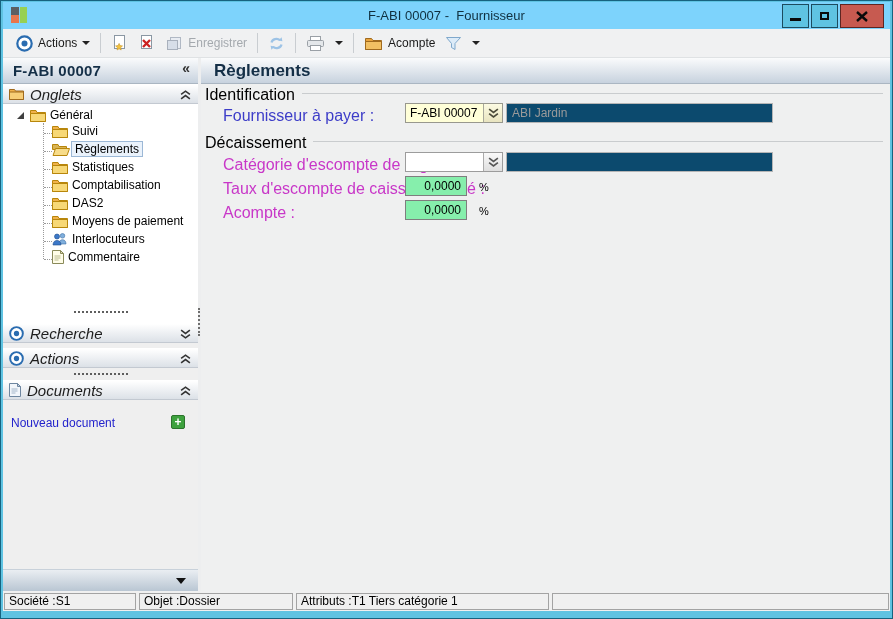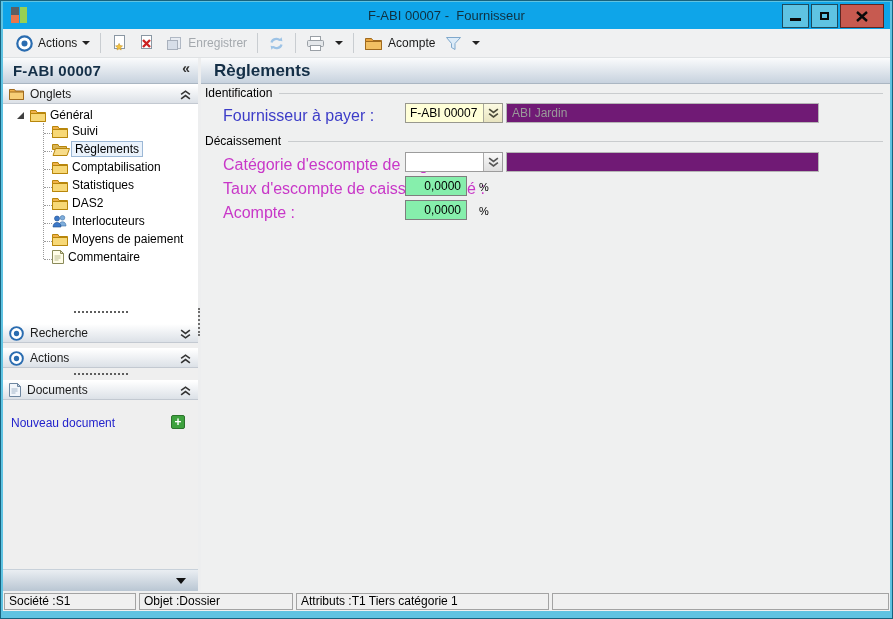--- a/index.html
+++ b/index.html
@@ -1,21 +1,21 @@
 <!DOCTYPE html>
 <html><head>
 <meta charset="utf-8">
 <style>
   html,body{margin:0;padding:0;background:#9aa5ad;font-family:"Liberation Sans",sans-serif;}
   *{box-sizing:border-box;}
   .window{position:relative;width:893px;height:619px;background:#5FC3E2;border:1px solid #17637F;overflow:hidden;}
   .inner{position:absolute;left:2px;right:2px;top:1px;}
 
   
-  .titlebar{position:relative;height:27px;background:#0ea5e9;}
+  .titlebar{position:relative;height:27px;background:#7dd3fc;}
   .logo{position:absolute;left:8px;top:5px;width:17px;height:16px;}
   .logo .sq-gray{position:absolute;left:0;top:0;width:8px;height:8px;background:#5C5F63;}
   .logo .sq-orange{position:absolute;left:0;top:8px;width:8px;height:8px;background:#E8764C;}
   .logo .sq-green{position:absolute;left:9px;top:0;width:7px;height:16px;background:#97D053;}
   .title-text{position:absolute;left:0;right:0;top:0;height:27px;line-height:27px;text-align:center;
     font-size:13px;color:#10303F;white-space:pre;}
   .win-btns{position:absolute;right:6px;top:2px;display:flex;}
   .win-btn{height:24px;display:flex;align-items:center;justify-content:center;cursor:default;}
   .btn-min,.btn-max{width:27px;background:#5FC3E2;border:1px solid #1C4B5E;margin-right:2px;}
   .btn-close{width:44px;background:#C75A50;border:1px solid #5E2521;}
@@ -38,21 +38,21 @@
 
   
   .pane-header{height:26px;background:linear-gradient(#FAFBFC,#C7D2DE);border-bottom:1px solid #AAB6C2;
      display:flex;align-items:center;position:relative;}
   .record-title{font-size:15px;font-weight:bold;color:#142F47;padding-left:10px;letter-spacing:0.2px;}
   .collapse-btn{position:absolute;right:8px;top:2px;font-size:14px;color:#333;font-weight:bold;}
   .page-title{font-size:17px;font-weight:bold;color:#142F47;padding-left:13px;}
 
   .section-bar{height:20px;background:linear-gradient(#FFFFFF,#DCE1E7);border-top:1px solid #FFFFFF;
      border-bottom:1px solid #C3C9D1;display:flex;align-items:center;padding:0 6px;position:relative;}
-  .section-bar .lbl{font-size:12px;color:#1d1d1d;margin-left:6px;}
+  .section-bar .lbl{font-size:15px;color:#1d1d1d;margin-left:6px;font-style:italic;}
   .chev{position:absolute;right:7px;top:5px;}
 
   
   .treearea{position:relative;height:197px;background:#FFFFFF;}
   .tree-row{height:18px;display:flex;align-items:center;font-size:12px;color:#000;position:relative;z-index:2;}
   .tree-root{padding-left:14px;}
   .tree-child{padding-left:49px;}
   .expander{width:0;height:0;border-left:7px solid transparent;border-bottom:7px solid #404040;margin-right:6px;}
   .ticon{margin-right:4px;flex:none;}
   .sel-box{background:#EAF2FB;border:1px solid #9CB8D6;padding:0 3px;margin-left:-3px;}
@@ -66,38 +66,38 @@
 
   .docs-content{flex:1;background:#EFEFEF;position:relative;}
   .newdoc-link{position:absolute;left:8px;top:16px;font-size:12px;color:#2323CC;}
   .plus-btn{position:absolute;right:13px;top:15px;width:14px;height:14px;background:#3EA23E;border:1px solid #2C742C;
      color:#fff;font-size:12px;line-height:12px;text-align:center;font-weight:bold;border-radius:2px;}
   .scrollbar-bottom{height:22px;background:linear-gradient(#EAEEF2,#B9C6D3);border-top:1px solid #C8D1DA;position:relative;}
   .scroll-tri{position:absolute;right:12px;top:8px;width:0;height:0;border-left:5px solid transparent;border-right:5px solid transparent;border-top:6px solid #111;}
 
   
   .main-content{position:absolute;left:0;right:0;top:26px;bottom:0;}
-  .grp{position:absolute;left:4px;right:3px;display:flex;font-size:12px;color:#000;}
+  .grp{position:absolute;left:4px;right:3px;display:flex;font-size:16px;color:#000;}
   .grp .gline{flex:1;border-top:1px solid #C9CCCE;margin:7px 4px 0 7px;}
   .grp1{top:2px;} .grp2{top:50px;}
   .flabel{position:absolute;font-size:16px;}
   .lbl-blue{color:#3D3DC8;}
   .lbl-mag{color:#C837C8;}
   .l1{left:22px;top:23px;} .l2{left:22px;top:72px;} .l3{left:22px;top:96px;} .l4{left:22px;top:120px;}
 
   .combo{position:absolute;width:98px;height:20px;border:1px solid #98988E;display:flex;}
   .combo .val{flex:1;font-size:12px;line-height:18px;padding-left:4px;overflow:hidden;}
   .combo .dd{width:19px;border-left:1px solid #A8A89A;display:flex;align-items:center;justify-content:center;}
   .combo-yellow{background:#FFFFD8;}
   .combo-yellow .dd{background:linear-gradient(#FCFBE2,#E8E4C0);}
   .combo-white{background:#FFFFFF;border-color:#9C9C9C;}
   .combo-white .dd{background:linear-gradient(#FAFAFA,#DFDFDF);border-left-color:#ABABAB;}
   .c1{left:204px;top:19px;} .c2{left:204px;top:68px;}
 
-  .ro-field{position:absolute;width:313px;height:20px;background:#701a75;border:1px solid #B5B5B5;
+  .ro-field{position:absolute;width:267px;height:20px;background:#0c4a6e;border:1px solid #B5B5B5;
      font-size:12px;color:#9A9A9A;line-height:18px;padding-left:5px;font-family:"Liberation Sans",sans-serif;}
   .r1{left:305px;top:19px;} .r2{left:305px;top:68px;}
 
   .num-field{position:absolute;width:62px;height:20px;background:#86efac;border:1px solid #7E7E7E;
      font-size:12px;color:#000;text-align:right;padding-right:5px;line-height:18px;font-family:"Liberation Sans",sans-serif;}
   .n1{left:204px;top:92px;} .n2{left:204px;top:116px;}
   .unit{position:absolute;font-size:11px;color:#000;}
   .u1{left:278px;top:97px;} .u2{left:278px;top:121px;}
 
   
@@ -253,55 +253,55 @@
               <path d="M3.5 5.5h14l-2.5 7h-14z" fill="#F7DC8A" stroke="#B8860B"></path>
             </svg>
             <span class="sel-box">Règlements</span>
           </div>
 
           <div class="tree-row tree-child">
             <svg class="ticon" width="16" height="13" viewBox="0 0 16 13">
               <path d="M0.5 1.5h5.5l1 2h8.5v9h-15z" fill="#F0B14B" stroke="#B8860B"></path>
               <path d="M0.5 4.5h15v8h-15z" fill="#F7D877" stroke="#B8860B"></path>
             </svg>
+            <span>Statistiques</span>
+          </div>
+
+          <div class="tree-row tree-child">
+            <svg class="ticon" width="16" height="13" viewBox="0 0 16 13">
+              <path d="M0.5 1.5h5.5l1 2h8.5v9h-15z" fill="#F0B14B" stroke="#B8860B"></path>
+              <path d="M0.5 4.5h15v8h-15z" fill="#F7D877" stroke="#B8860B"></path>
+            </svg>
             <span>Comptabilisation</span>
           </div>
 
           <div class="tree-row tree-child">
             <svg class="ticon" width="16" height="13" viewBox="0 0 16 13">
               <path d="M0.5 1.5h5.5l1 2h8.5v9h-15z" fill="#F0B14B" stroke="#B8860B"></path>
               <path d="M0.5 4.5h15v8h-15z" fill="#F7D877" stroke="#B8860B"></path>
             </svg>
-            <span>Statistiques</span>
-          </div>
-
-          <div class="tree-row tree-child">
-            <svg class="ticon" width="16" height="13" viewBox="0 0 16 13">
-              <path d="M0.5 1.5h5.5l1 2h8.5v9h-15z" fill="#F0B14B" stroke="#B8860B"></path>
-              <path d="M0.5 4.5h15v8h-15z" fill="#F7D877" stroke="#B8860B"></path>
-            </svg>
             <span>DAS2</span>
+          </div>
+
+          <div class="tree-row tree-child">
+            <svg class="ticon" width="16" height="13" viewBox="0 0 16 13">
+              <path d="M0.5 1.5h5.5l1 2h8.5v9h-15z" fill="#F0B14B" stroke="#B8860B"></path>
+              <path d="M0.5 4.5h15v8h-15z" fill="#F7D877" stroke="#B8860B"></path>
+            </svg>
+            <span>Moyens de paiement</span>
           </div>
 
           <div class="tree-row tree-child">
             <svg class="ticon" width="16" height="14" viewBox="0 0 16 14">
               <circle cx="10.5" cy="3.8" r="2.3" fill="#7FAEDC" stroke="#3C6EA5" stroke-width="0.6"></circle>
               <path d="M7 12c0-3 1.7-4.3 3.5-4.3S14 9 14 12z" fill="#7FAEDC" stroke="#3C6EA5" stroke-width="0.6"></path>
               <circle cx="5" cy="4.5" r="2.5" fill="#3C78C8" stroke="#1F4E8C" stroke-width="0.6"></circle>
               <path d="M1 13c0-3.2 2-4.6 4-4.6s4 1.4 4 4.6z" fill="#3C78C8" stroke="#1F4E8C" stroke-width="0.6"></path>
             </svg>
             <span>Interlocuteurs</span>
-          </div>
-
-          <div class="tree-row tree-child">
-            <svg class="ticon" width="16" height="13" viewBox="0 0 16 13">
-              <path d="M0.5 1.5h5.5l1 2h8.5v9h-15z" fill="#F0B14B" stroke="#B8860B"></path>
-              <path d="M0.5 4.5h15v8h-15z" fill="#F7D877" stroke="#B8860B"></path>
-            </svg>
-            <span>Moyens de paiement</span>
           </div>
 
           <div class="tree-row tree-child">
             <svg class="ticon" width="12" height="14" viewBox="0 0 12 14">
               <path d="M0.5 0.5h8l3 3v10h-11z" fill="#FFFDE8" stroke="#8A8A5A"></path>
               <path d="M8.5 0.5l3 3h-3z" fill="#E8E4B8" stroke="#8A8A5A"></path>
               <path d="M2.5 6h6M2.5 8h6M2.5 10h4" stroke="#A8A878" stroke-width="0.8"></path>
             </svg>
             <span>Commentaire</span>
           </div>

